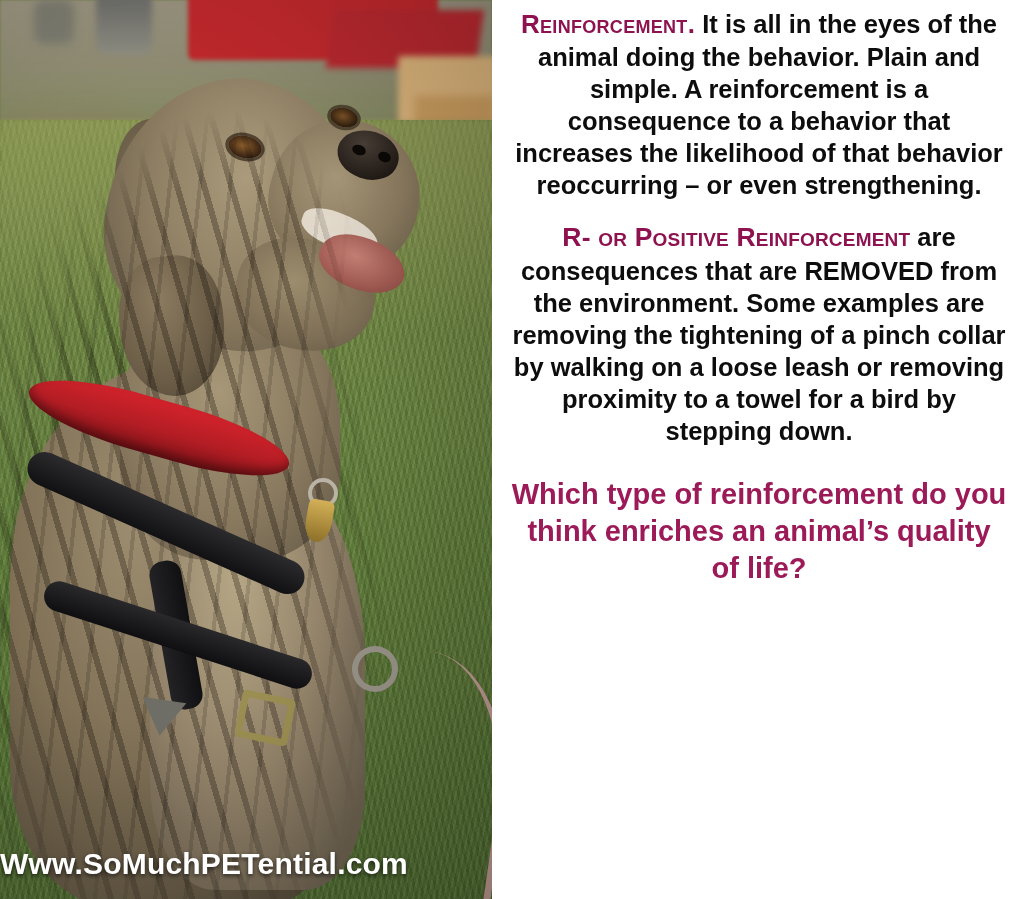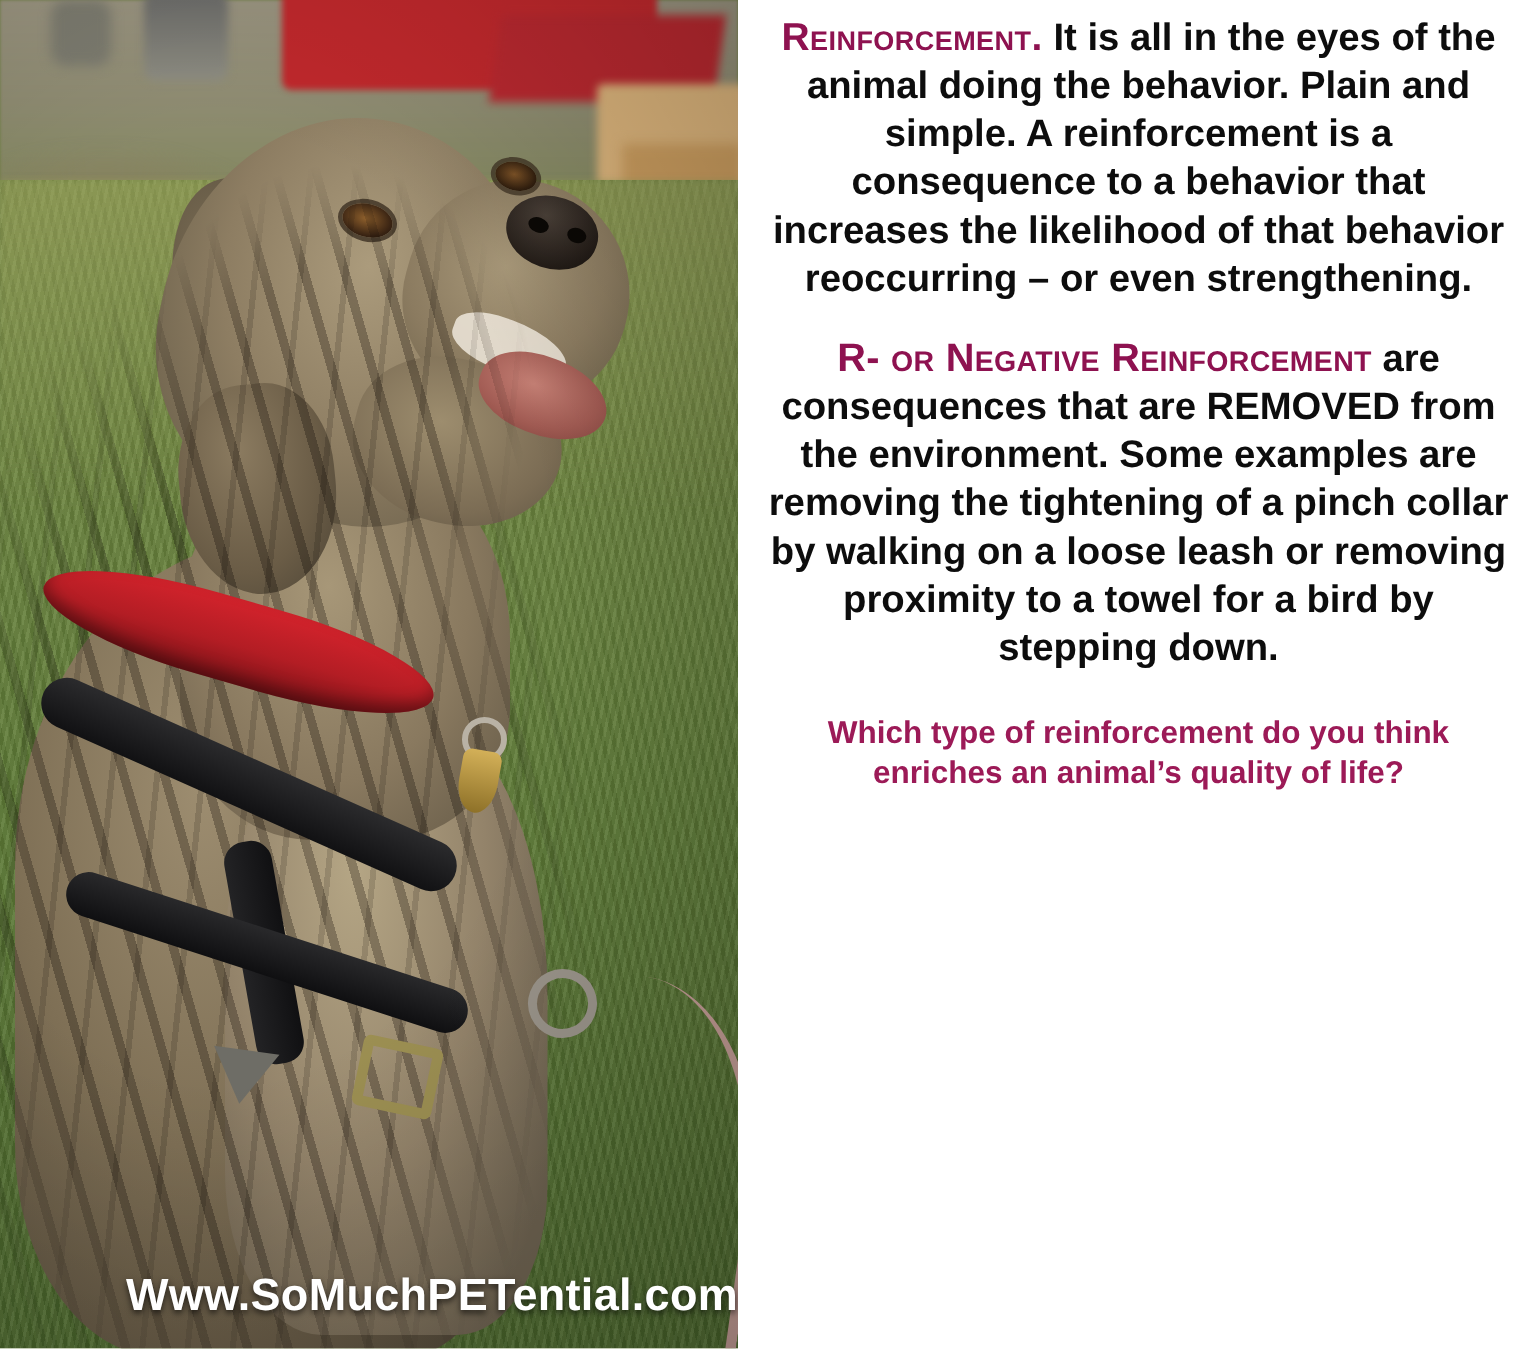--- a/index.html
+++ b/index.html
@@ -323,21 +323,21 @@
   .photo-shade {
     position: absolute;
     inset: 0;
     background: radial-gradient(ellipse at 30% 45%, rgba(0,0,0,0) 45%, rgba(0,0,0,0.22) 100%);
   }
 
   .watermark {
     position: absolute;
     left: 0; right: 0;
     bottom: 18px;
-    text-align: right;
+    text-align: left;
     color: #ffffff;
     font-size: 30px;
     font-weight: bold;
     letter-spacing: 0.2px;
     text-shadow: 0 2px 4px rgba(0,0,0,0.65);
     font-family: "Liberation Sans", sans-serif;
     white-space: nowrap;
   }
 
   
@@ -370,21 +370,21 @@
     color: #8e1250;
     font-weight: bold;
     font-size: 26.5px;
     font-variant: small-caps;
     letter-spacing: 0.2px;
     display: inline;
   }
   .question {
     color: #9c1a57;
     font-weight: bold;
-    font-size: 21px;
+    font-size: 29px;
     line-height: 1.28;
     margin: 28px 0 0 0;
   }
 </style>
 </head>
 <body>
 
 <div class="poster">
 
   <div class="photo-pane">
@@ -436,18 +436,18 @@
       <div class="watermark">Www.SoMuchPETential.com</div>
     </div>
   </div>
 
   <div class="text-pane">
 
     <p class="para"><span class="heading-inline">Reinforcement.</span><span> It is all in the eyes of the animal doing the behavior. Plain and simple. A reinforcement is a consequence to a behavior that increases the likelihood of that behavior reoccurring – or even strengthening.</span></p>
 
 
 
-    <p class="para tight"><span class="heading-line">R- or Negative Reinforcement</span><span> are consequences that are REMOVED from the environment. Some examples are removing the tightening of a pinch collar by walking on a loose leash or removing proximity to a towel for a bird by stepping down.</span></p>
+    <p class="para tight"><span class="heading-line">R- or Positive Reinforcement</span><span> are consequences that are REMOVED from the environment. Some examples are removing the tightening of a pinch collar by walking on a loose leash or removing proximity to a towel for a bird by stepping down.</span></p>
 
     <p class="question">Which type of reinforcement do you think enriches an animal’s quality of life?</p>
   </div>
 
 </div>
 
 </body></html>

